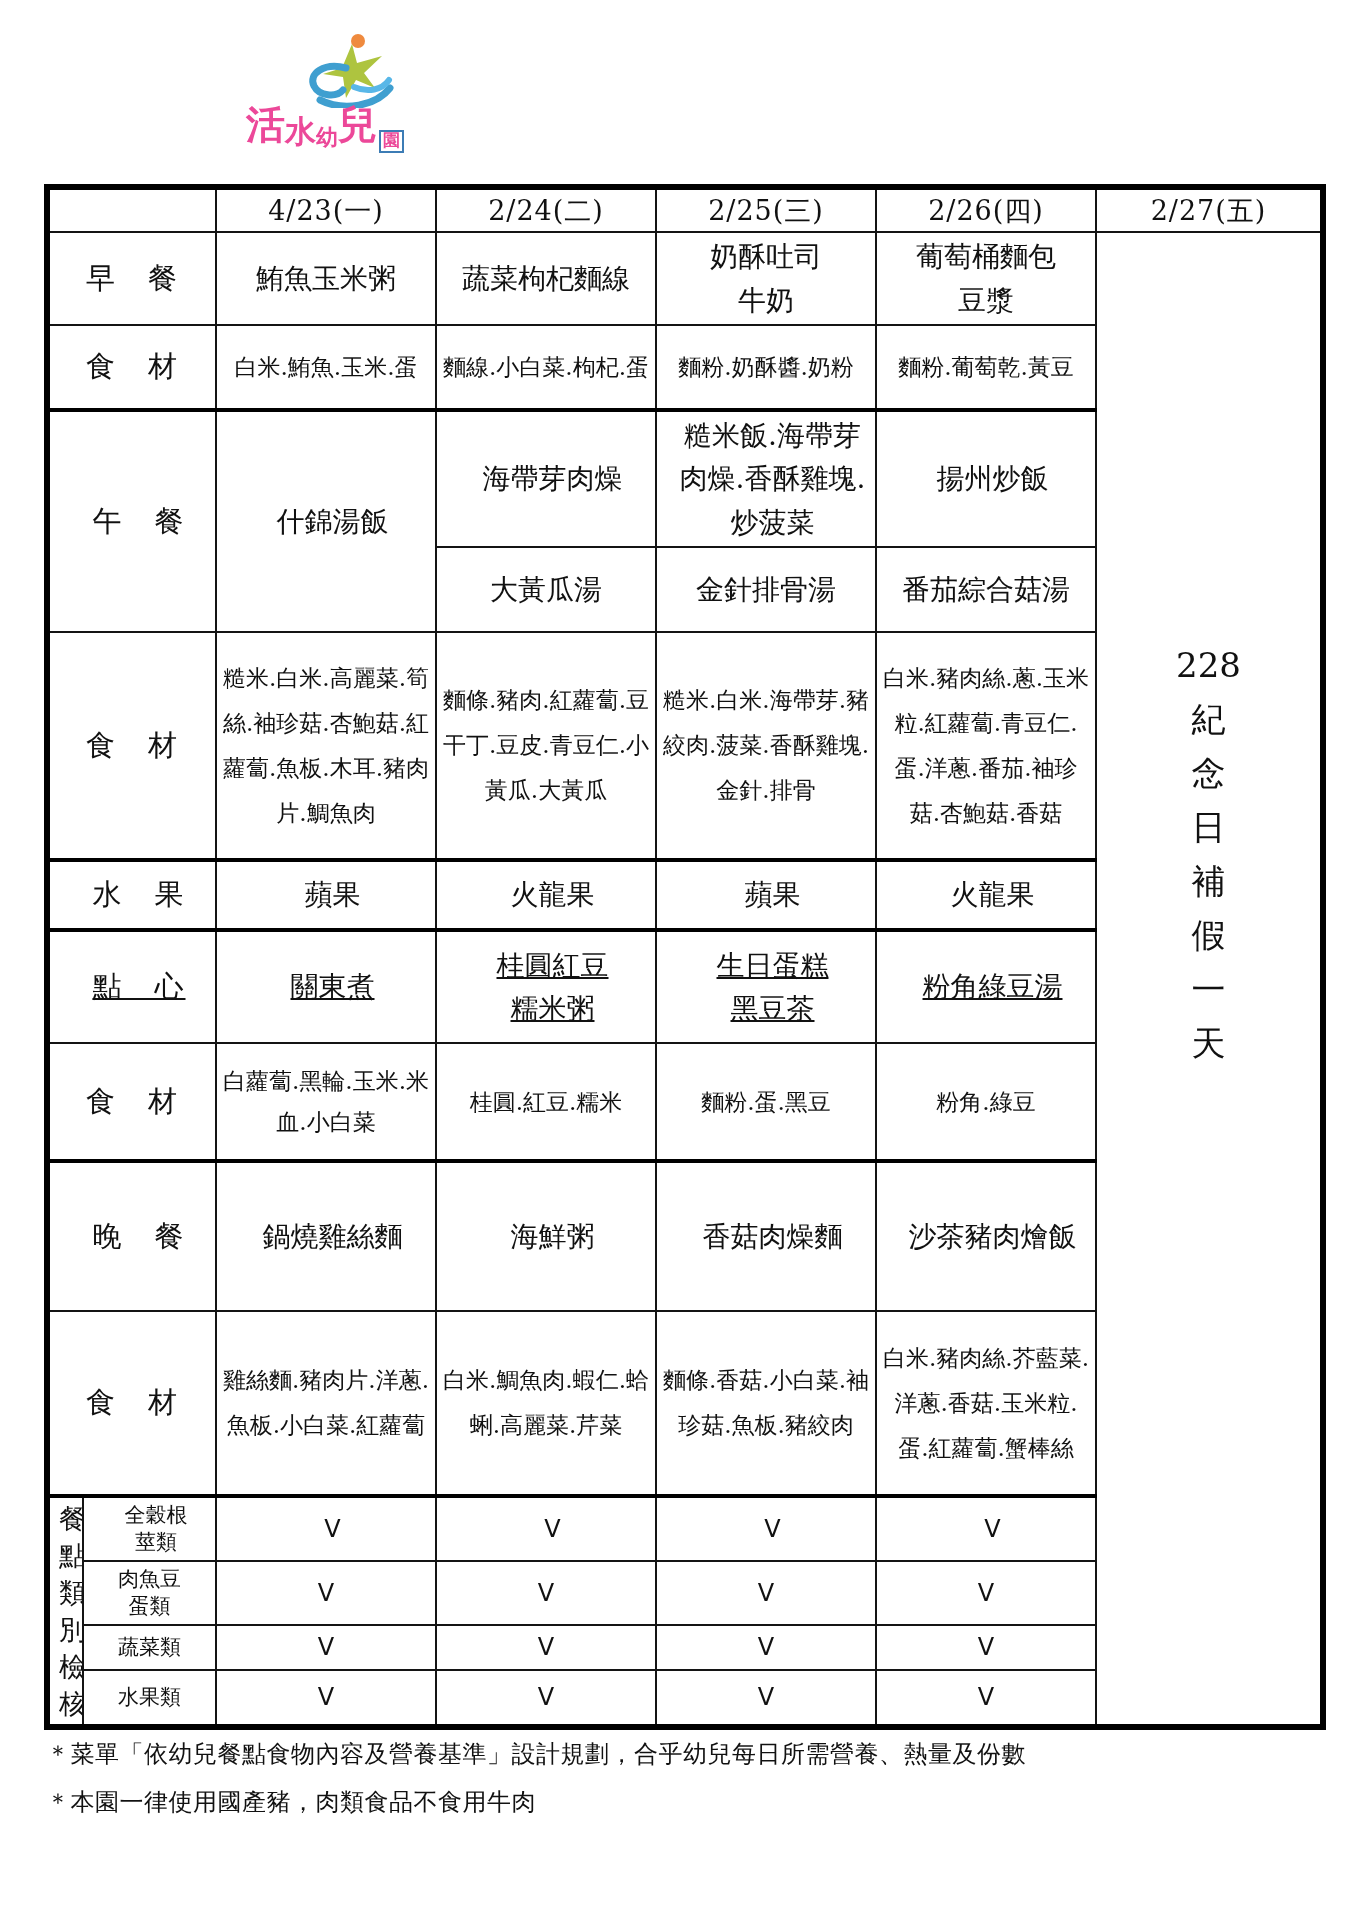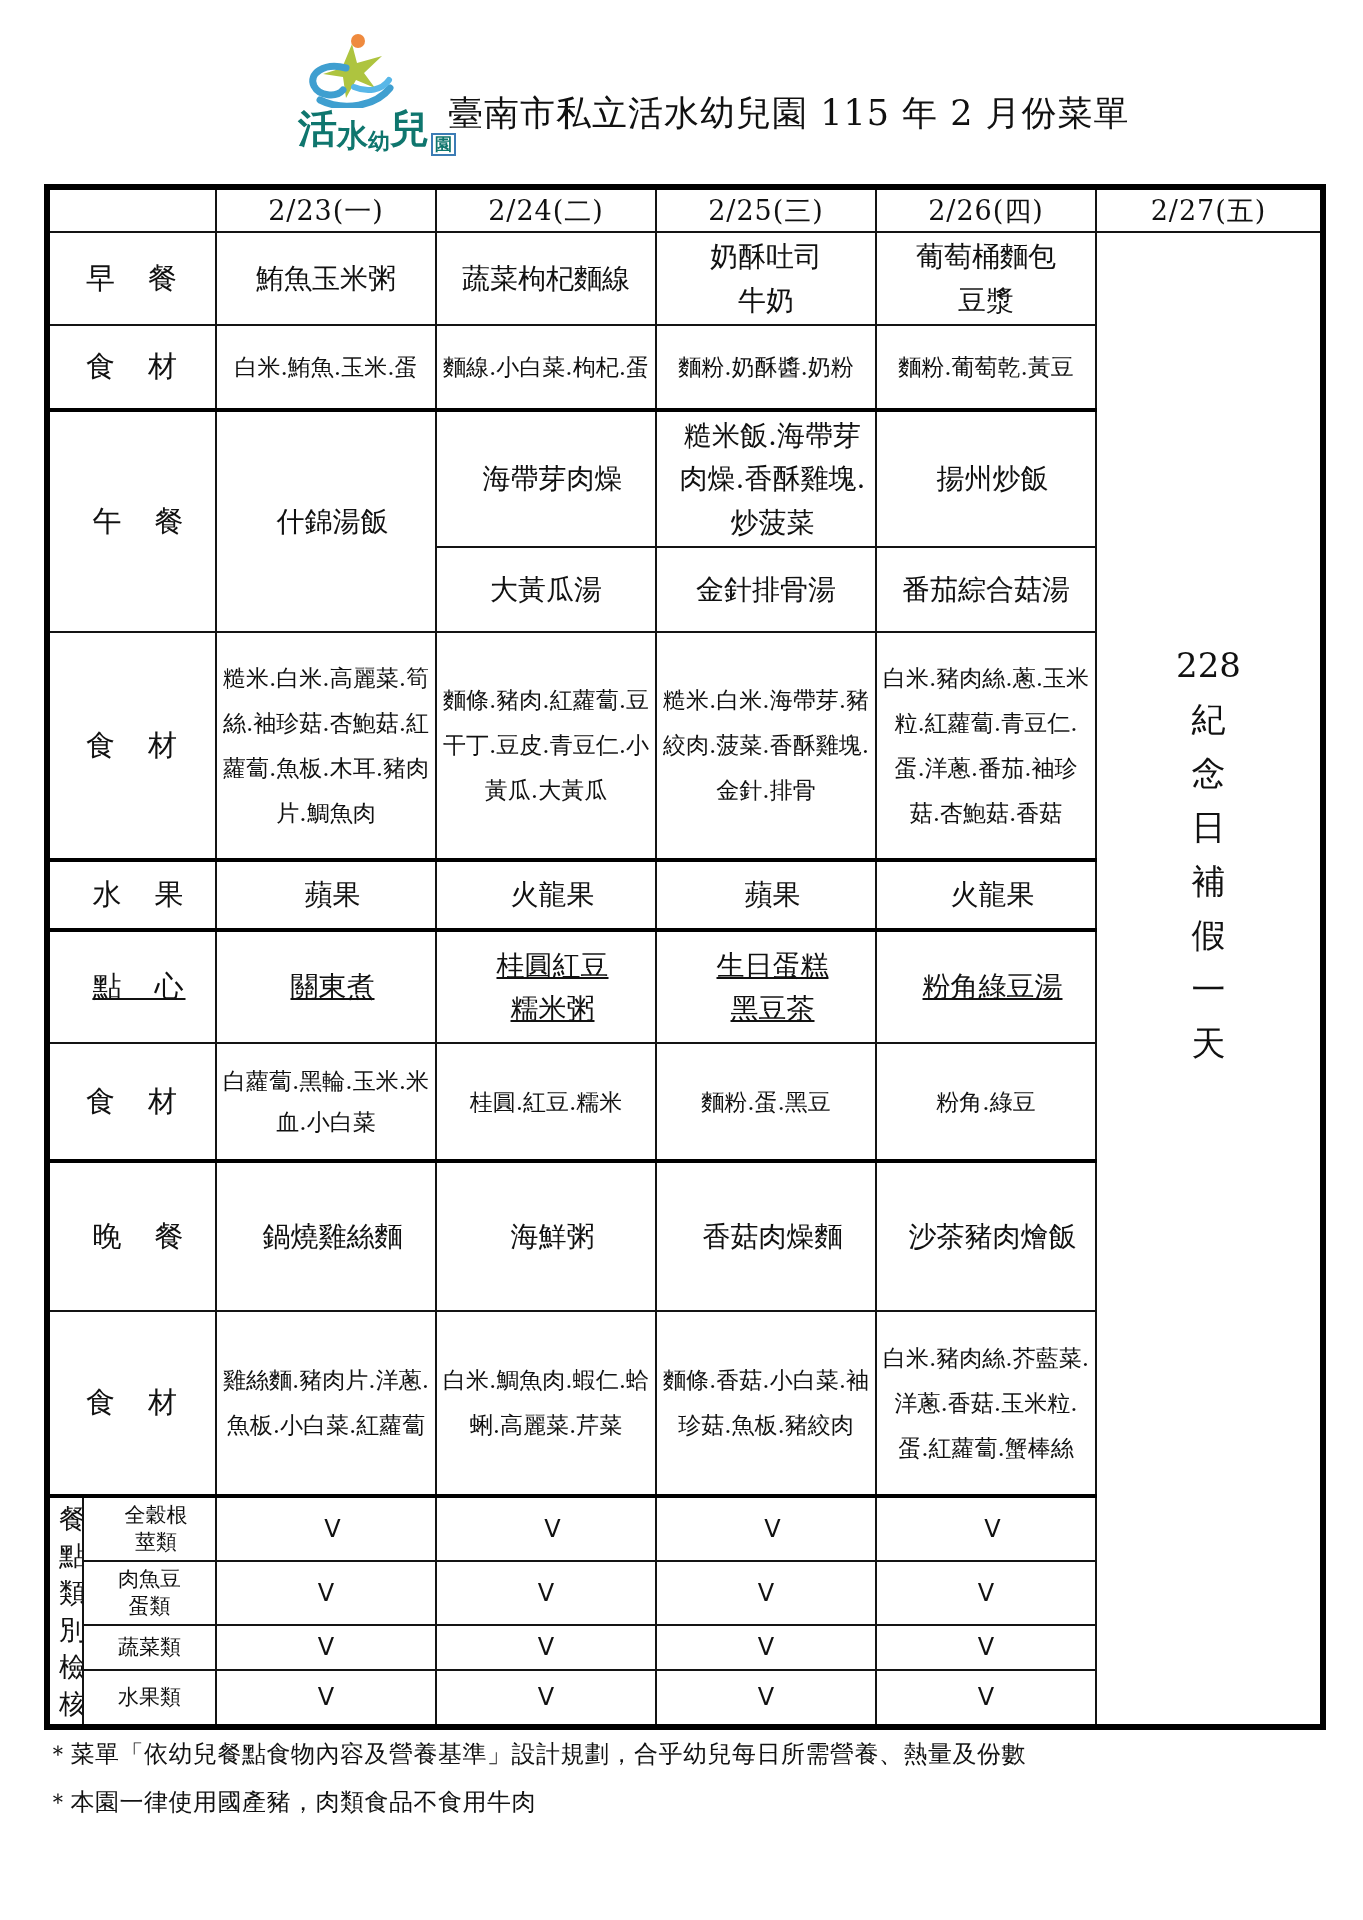--- a/index.html
+++ b/index.html
@@ -5,23 +5,23 @@
   html,body{margin:0;padding:0;}
   body{
     width:1363px;height:1920px;position:relative;background:#ffffff;
     font-family:"DejaVu Serif","Liberation Serif",serif;color:#111;
   }
   
   .page-header{position:absolute;left:0;top:0;width:1363px;height:185px;}
   .logo{position:absolute;left:246px;top:30px;width:210px;height:118px;}
   .logo svg{display:block;margin:0 auto;}
   .logo-text{
-    position:absolute;left:0;bottom:0;width:100%;text-align:right;
-    font-family:Liberation Sans, sans-serif;
-    font-weight:bold;color:#0f766e;line-height:1;white-space:nowrap;
+    position:absolute;left:0;bottom:0;width:100%;text-align:left;
+    font-family:Liberation Mono, monospace;
+    font-weight:bold;color:#ec4899;line-height:1;white-space:nowrap;
   }
   .lt-big{font-size:39px;}
   .lt-mid{font-size:31px;position:relative;top:4px;}
   .lt-small{font-size:22px;position:relative;top:7px;}
   .lt-box{
     font-size:17px;border:2px solid #3c7cb5;padding:1px 2px;display:inline-block;
     position:relative;top:8px;margin-left:2px;
   }
   .doc-title{
     position:absolute;left:448px;top:90px;font-size:35px;letter-spacing:1px;
@@ -82,38 +82,37 @@
   <div class="logo">
     <svg width="150" height="78" viewBox="0 0 150 78">
       <circle cx="82" cy="11" r="7" fill="#ef8a3e"></circle>
       <path d="M76,14 L81,33 L106,26 L88,43 L99,58 L80,50 L70,68 L67,47 L47,44 L66,38 Z" fill="#aec43f"></path>
       <path d="M70,38 C48,32 32,44 38,56 C43,66 60,68 67,60" fill="none" stroke="#3f9fd0" stroke-width="7" stroke-linecap="round"></path>
       <path d="M44,70 C68,82 100,76 114,58" fill="none" stroke="#3f9fd0" stroke-width="7" stroke-linecap="round"></path>
       <path d="M78,57 C92,63 106,60 113,50" fill="none" stroke="#58b7e8" stroke-width="6" stroke-linecap="round"></path>
     </svg>
     <div class="logo-text"><span class="lt-big">活</span><span class="lt-mid">水</span><span class="lt-small">幼</span><span class="lt-big">兒</span><span class="lt-box">園</span></div>
   </div>
-  <div class="doc-title">臺南市私立活水幼兒園 115 年 2 月份菜單</div>
 </div>
 
 <table class="menu">
   <colgroup>
     <col style="width:36px">
       <col style="width:133px">
     <col style="width:220px">
       <col style="width:220px">
       <col style="width:220px">
       <col style="width:220px">
       <col style="width:227px">
   </colgroup>
 
   <tbody>
       <tr class="rh-header">
     <td colspan="2"></td>
-    <td class="day-head">2/23(一)</td>
+    <td class="day-head">4/23(一)</td>
     <td class="day-head">2/24(二)</td>
     <td class="day-head">2/25(三)</td>
     <td class="day-head">2/26(四)</td>
     <td class="day-head">2/27(五)</td>
   </tr>
 
   <tr class="rh-breakfast">
     <td colspan="2" class="meal-label">早　餐</td>
     <td class="dish">鮪魚玉米粥</td>
     <td class="dish">蔬菜枸杞麵線</td>

